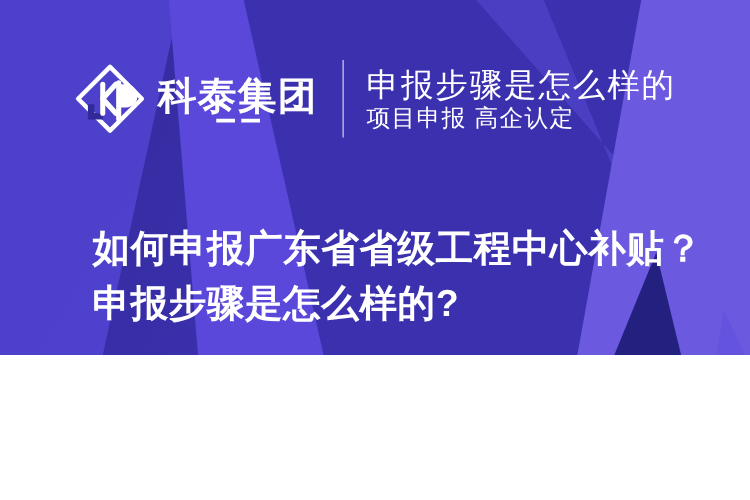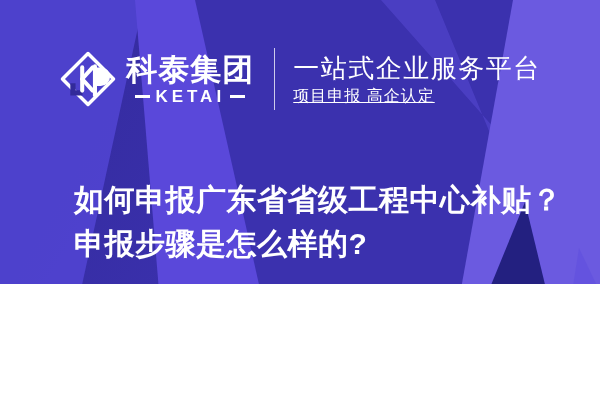--- a/index.html
+++ b/index.html
@@ -179,25 +179,24 @@
   #tagline-main {
     color: #ffffff;
     font-size: 26px;
     line-height: 30px;
     letter-spacing: 1.5px;
     white-space: nowrap;
   }
 
   #tagline-sub {
     color: #ffffff;
-    font-size: 16px;
+    font-size: 19px;
     line-height: 20px;
     letter-spacing: 1px;
     white-space: nowrap;
-    text-decoration: underline;
   }
 
   
   #headline {
     position: absolute;
     left: 74px;
     top: 158px;
     width: 500px;
     z-index: 5;
     color: #ffffff;
@@ -236,30 +235,29 @@
         <path d="M40 50 L58 70" fill="none" stroke="#ffffff" stroke-width="7" stroke-linecap="round"></path>
 
         <path d="M62 28 L62 78" fill="none" stroke="#ffffff" stroke-width="7" stroke-linecap="round"></path>
         <path d="M62 30 L72 30 A16 16 0 0 1 72 62 L62 62 Z" fill="#ffffff"></path>
       </svg>
 
       <div id="logo-wordmark">
         <div id="logo-cn">科泰集团</div>
         <div id="logo-latin-row">
           <span class="dash"></span>
-          <span id="logo-latin">KETAI</span>
           <span class="dash"></span>
         </div>
       </div>
     </div>
 
     <div id="divider"></div>
 
     <div id="tagline-block">
-      <div id="tagline-main">一站式企业服务平台</div>
+      <div id="tagline-main">申报步骤是怎么样的</div>
       <div id="tagline-sub">项目申报 高企认定</div>
     </div>
 
   </div>
 
   <h1 id="headline">如何申报广东省省级工程中心补贴？申报步骤是怎么样的?</h1>
 
 </div>
 
 </body></html>

